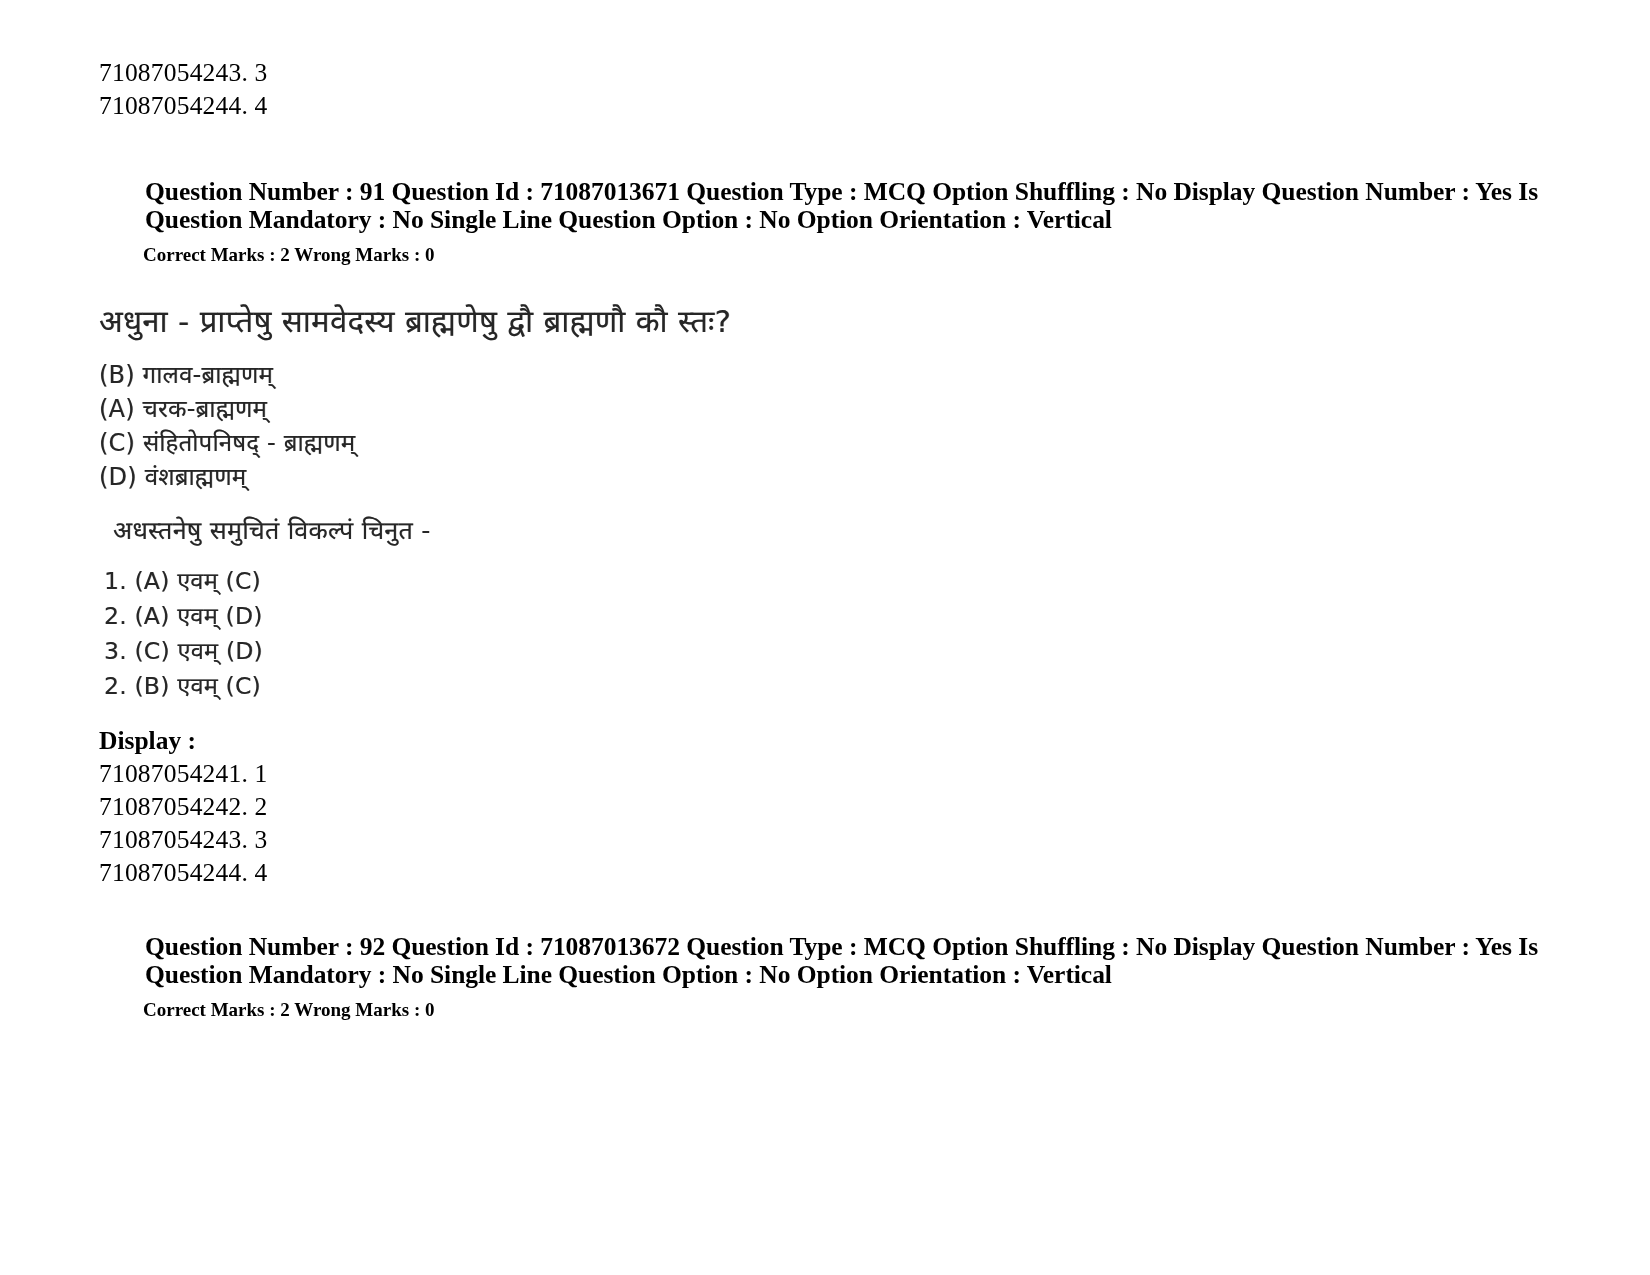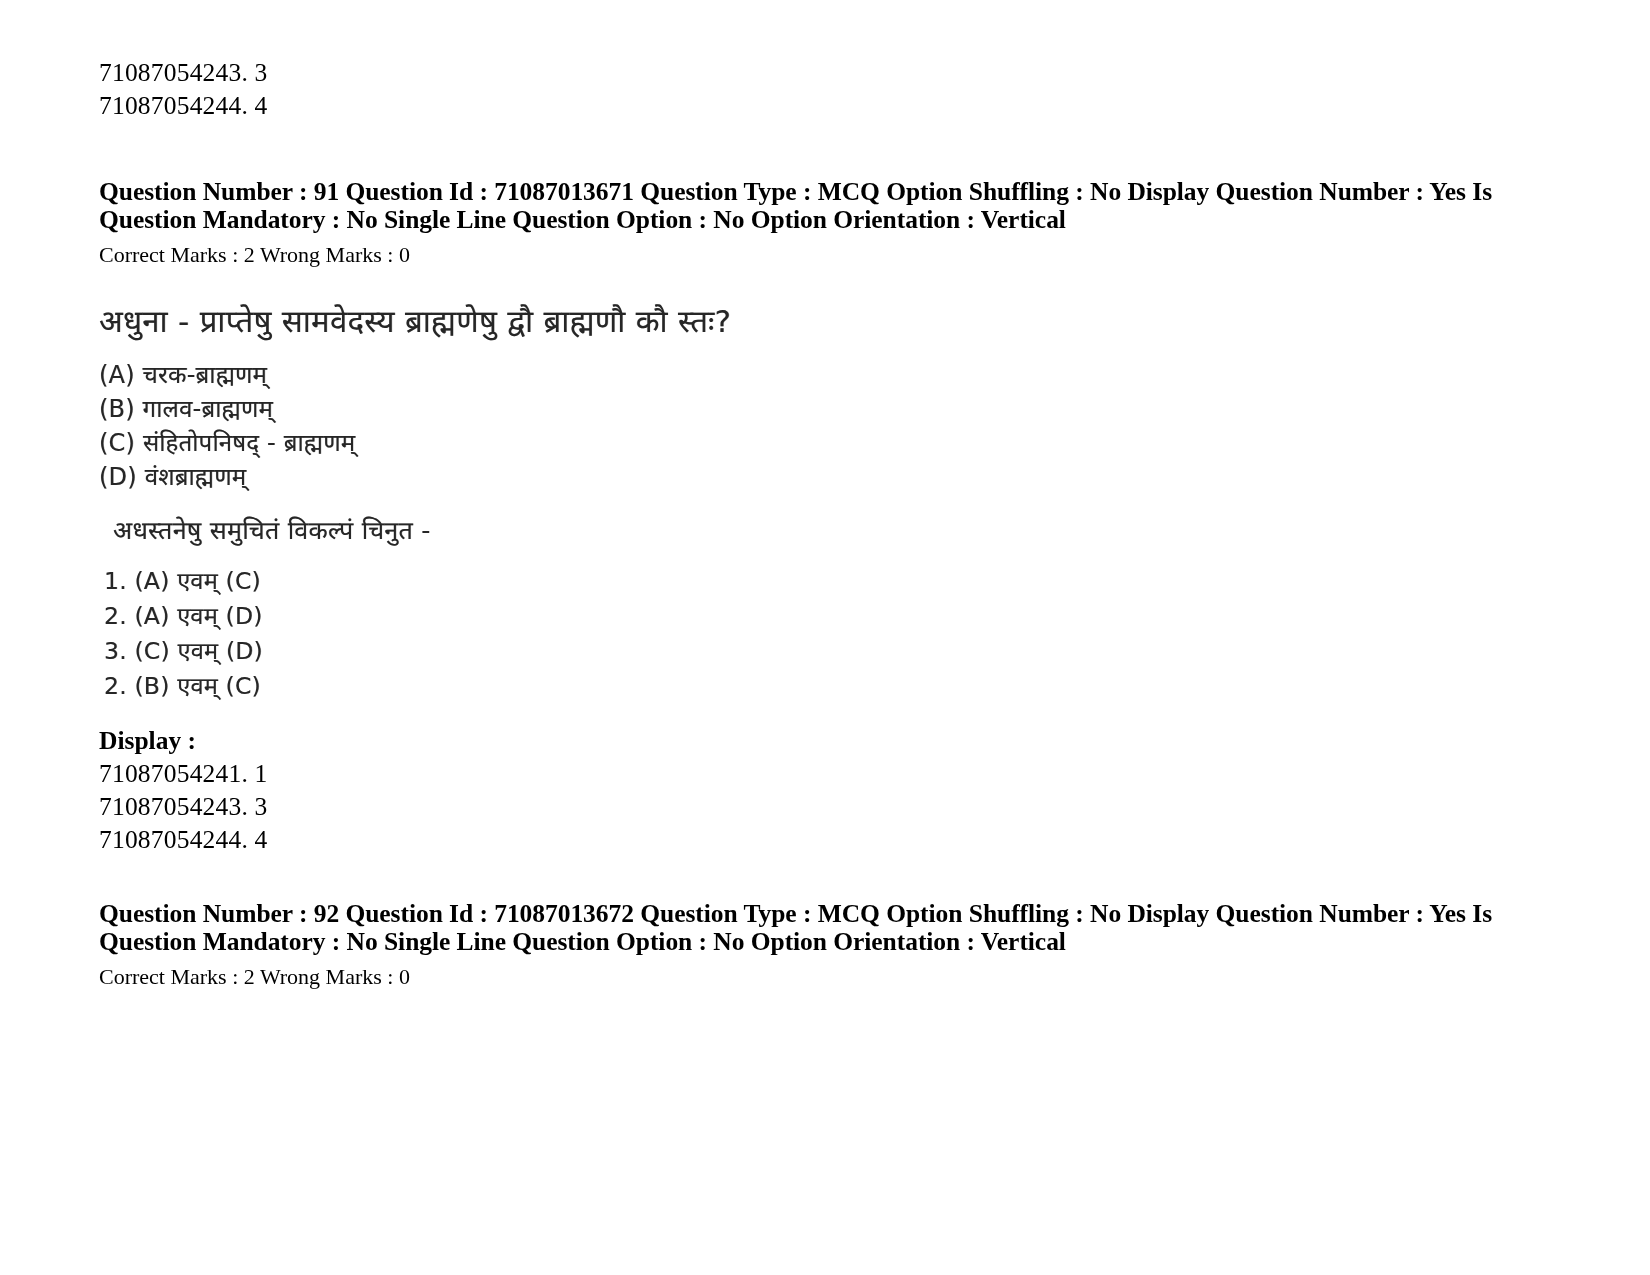--- a/index.html
+++ b/index.html
@@ -36,30 +36,32 @@
     letter-spacing: 0.2px;
     white-space: pre;
   }
 
   
   .meta {
     font-weight: bold;
     font-size: 25.5px;
     line-height: 28px;
     letter-spacing: -0.05px;
+    margin-left: 46px;
   }
   .meta-line {
     white-space: normal;
     font-weight: bold;
   }
   .meta-marks {
-    font-weight: normal;
-    font-size: 22px;
+    font-weight: bold;
+    font-size: 19px;
     line-height: 28px;
     margin-top: 7px;
+    margin-left: 44px;
   }
 
   .options-label {
     font-weight: bold;
     font-size: 25.5px;
     line-height: 33px;
   }
 
   
   .scan {
@@ -129,22 +131,22 @@
 
       <div class="meta-marks">Correct Marks : 2 Wrong Marks : 0</div>
 
       <div class="gap-after-meta"></div>
 
       <div class="scan q-stem">अधुना - प्राप्तेषु सामवेदस्य ब्राह्मणेषु द्वौ ब्राह्मणौ कौ स्तः?</div>
 
       <div class="gap-after-stem"></div>
 
       <div>
+        <div class="scan q-choice">(B) गालव-ब्राह्मणम्</div>
         <div class="scan q-choice">(A) चरक-ब्राह्मणम्</div>
-        <div class="scan q-choice">(B) गालव-ब्राह्मणम्</div>
         <div class="scan q-choice">(C) संहितोपनिषद् - ब्राह्मणम्</div>
         <div class="scan q-choice">(D) वंशब्राह्मणम्</div>
       </div>
 
       <div class="gap-after-choices"></div>
 
       <div class="scan q-instruction">अधस्तनेषु समुचितं विकल्पं चिनुत -</div>
 
       <div class="gap-after-instr"></div>
 
@@ -154,20 +156,21 @@
         <div class="scan q-numchoice">3. (C) एवम् (D)</div>
         <div class="scan q-numchoice">2. (B) एवम् (C)</div>
       </div>
 
       <div class="gap-before-options"></div>
 
       <div class="options-label">Display :</div>
 
       <div>
         <div class="optline">71087054241. 1</div>
+        <div class="optline">71087054242. 2</div>
         <div class="optline">71087054243. 3</div>
         <div class="optline">71087054244. 4</div>
       </div>
     </div>
 
     <div class="gap-before-q2"></div>
 
     <div>
 
       <div class="meta">

